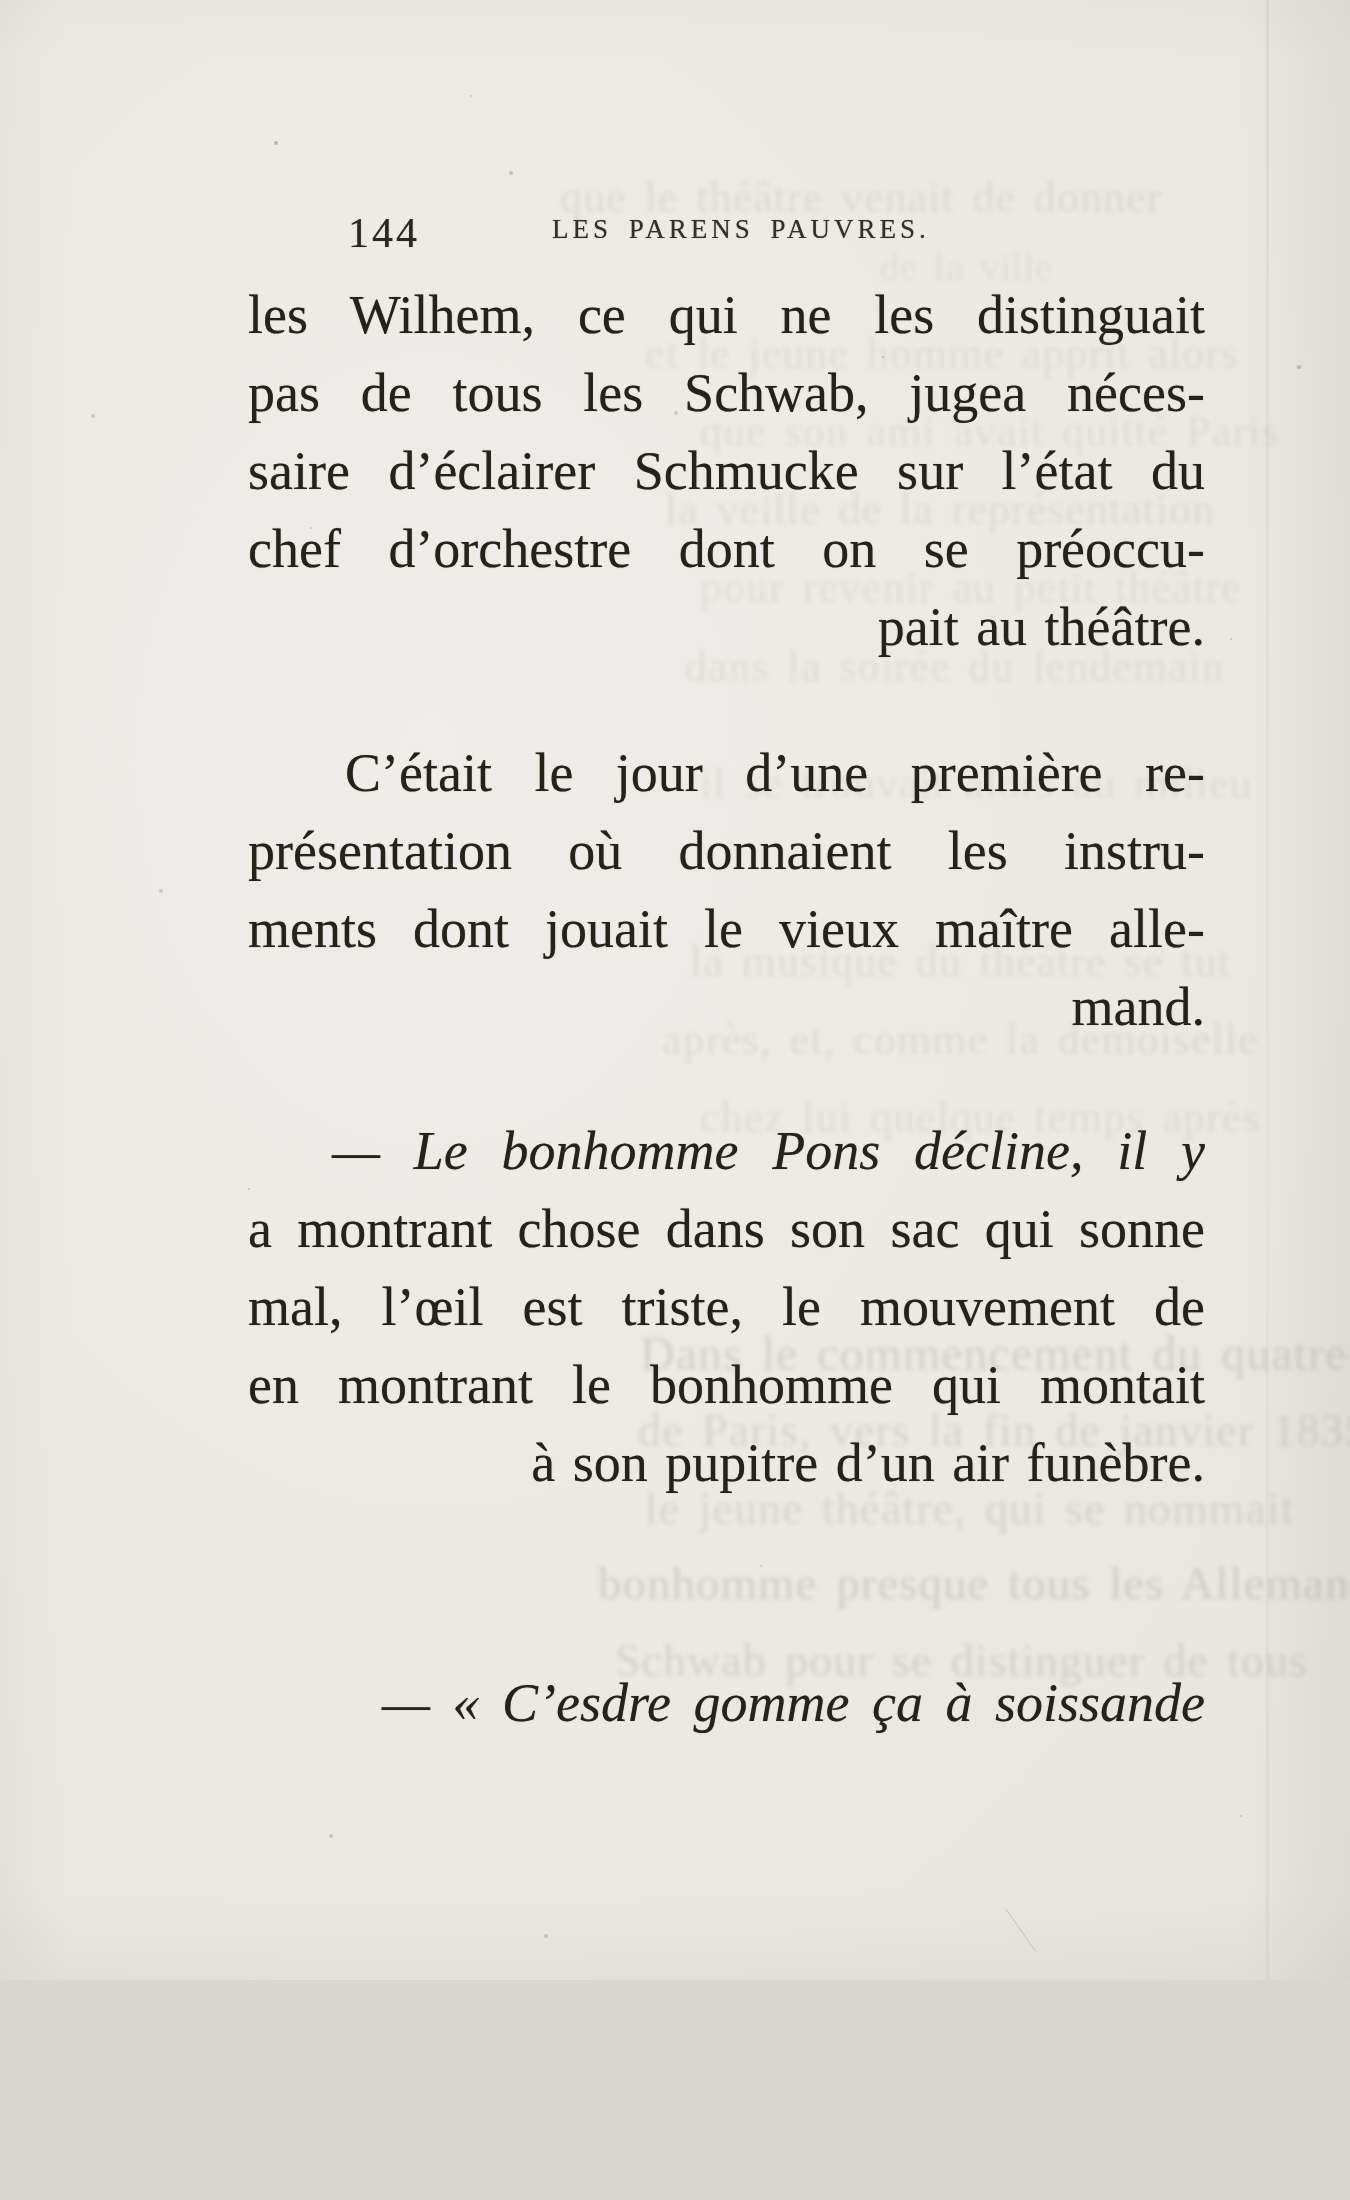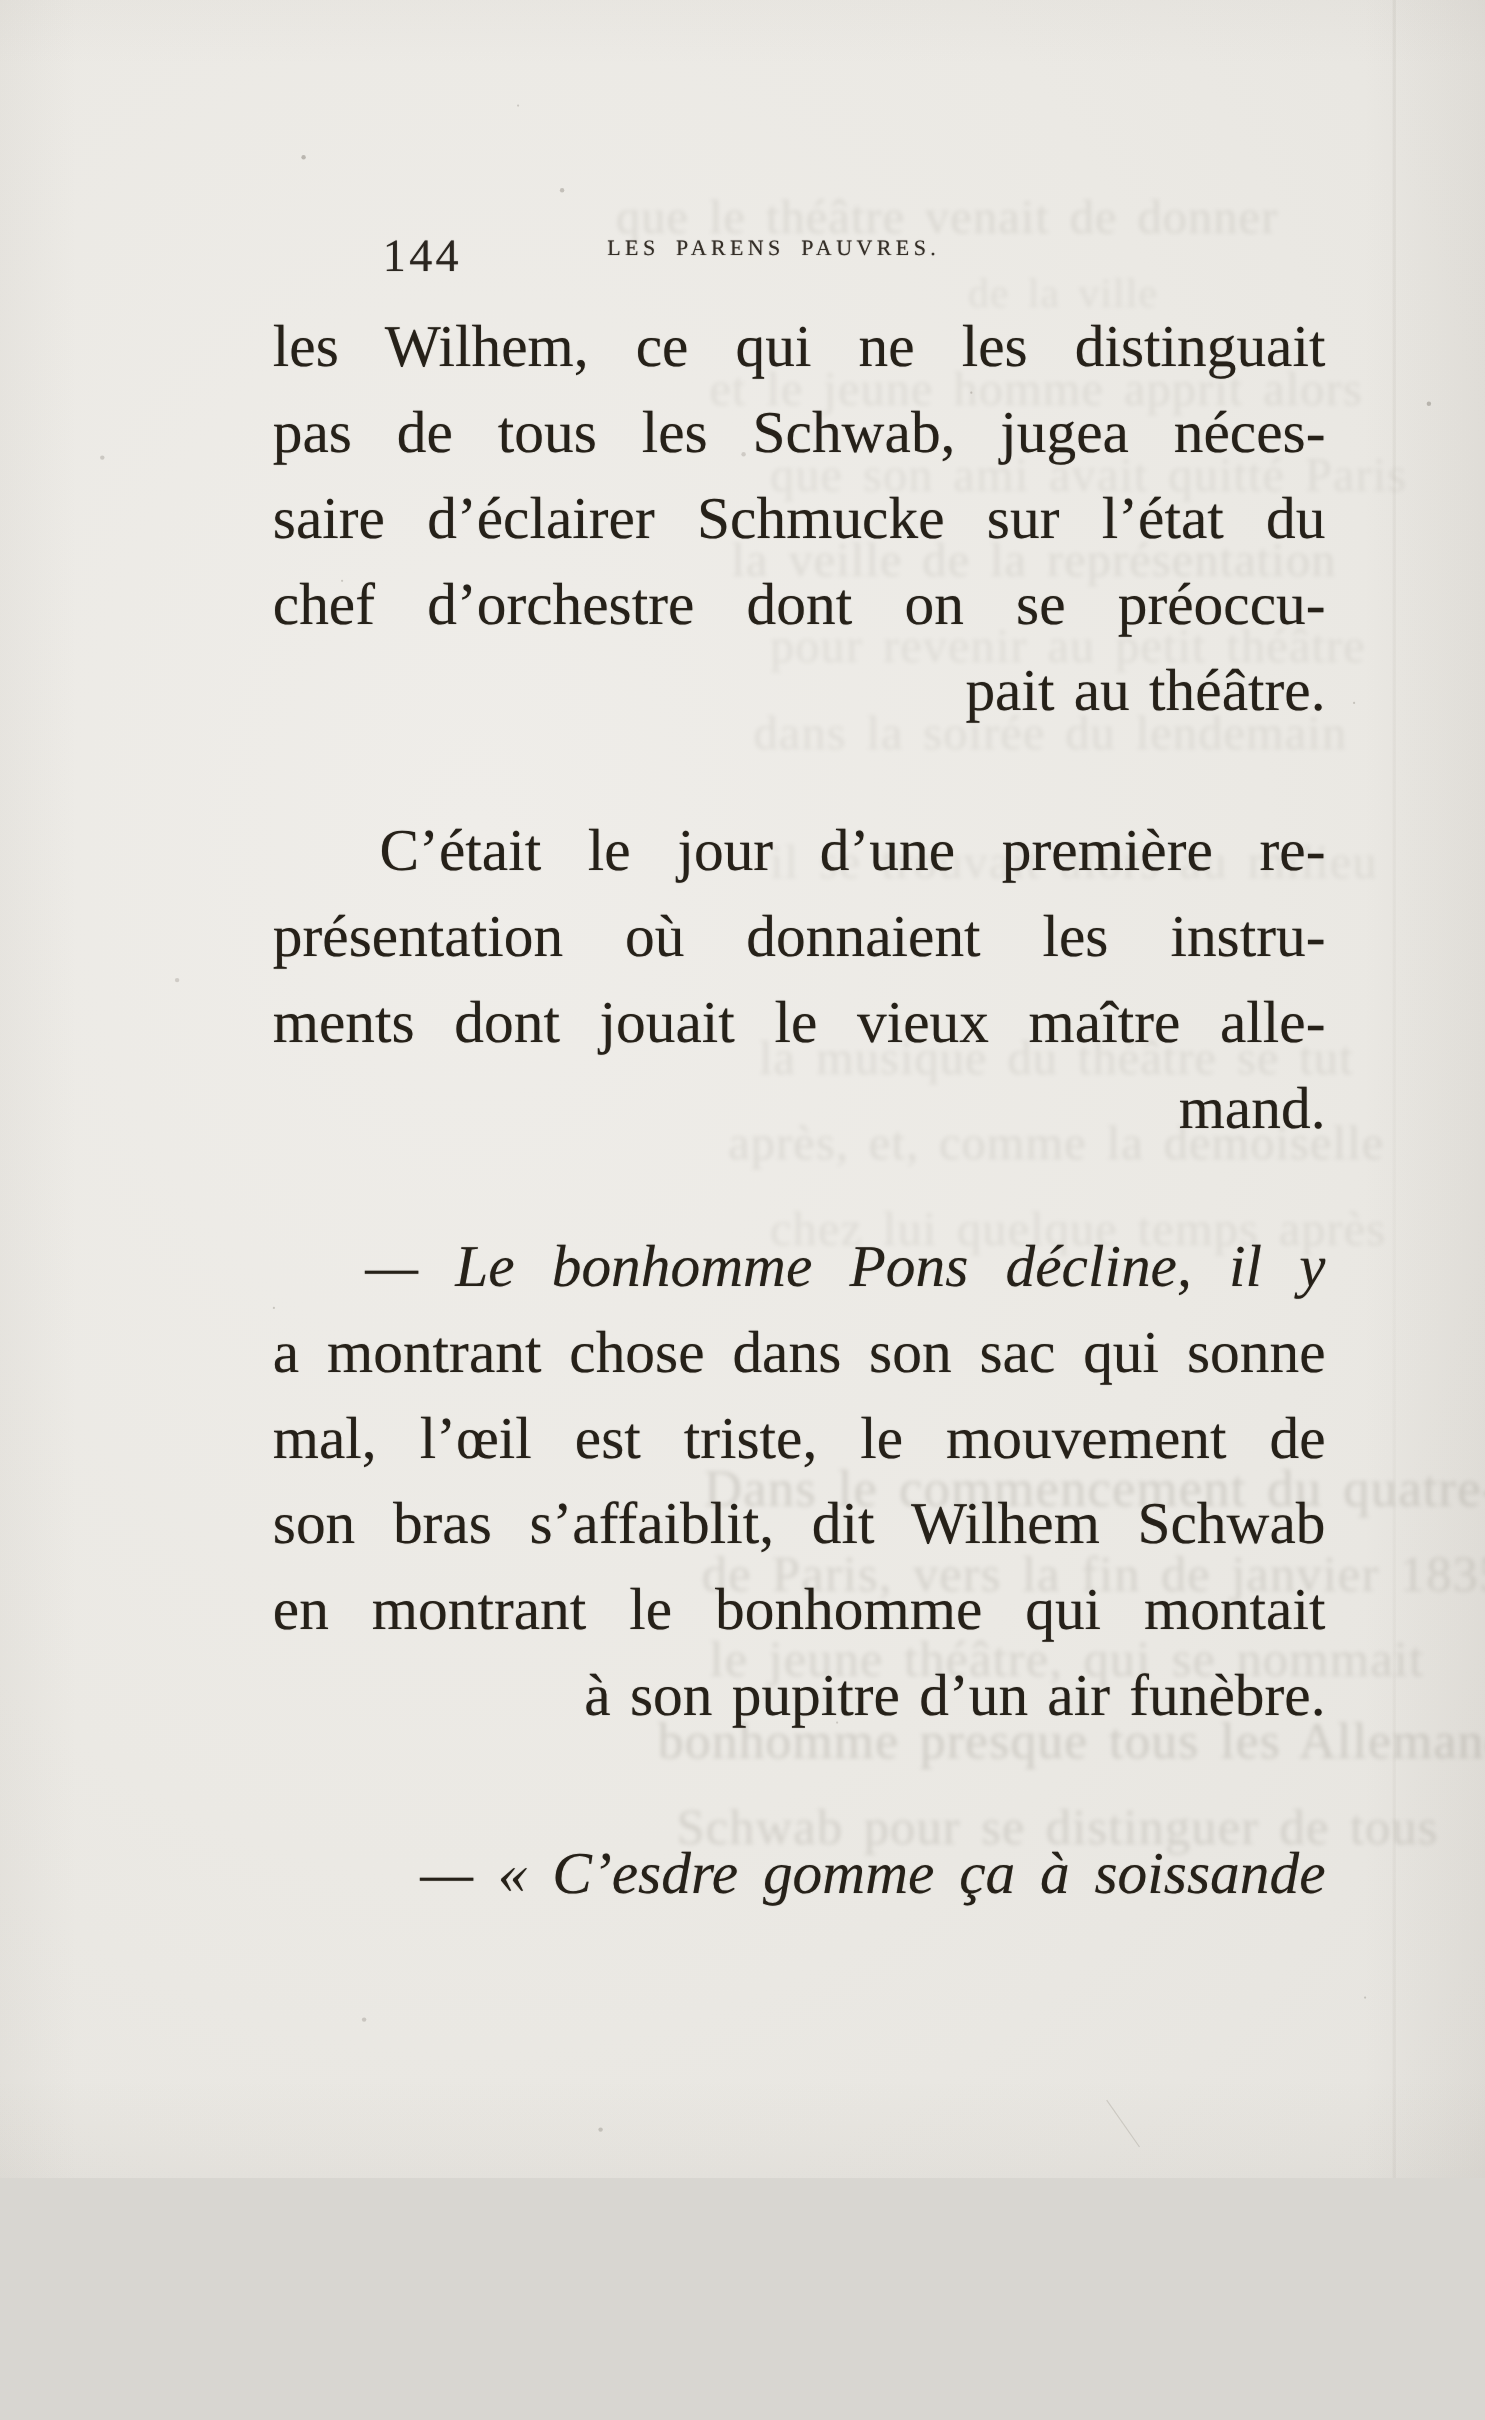--- a/index.html
+++ b/index.html
@@ -17,21 +17,21 @@
       radial-gradient(ellipse at 32% 38%, #efede9 0%, #ebe9e4 55%, #e6e4df 100%);
   }
   
   .folio{
     position:absolute;left:348px;top:212px;
     font-size:42px;line-height:1;letter-spacing:3px;
     color:#2b2620;text-shadow:0 0 1px rgba(43,38,32,.55);
   }
   .running-title{
     position:absolute;left:552px;top:216px;width:352px;
-    font-size:20px;line-height:1;
+    text-align:center;font-size:27px;line-height:1;
     letter-spacing:4px;word-spacing:6px;
     color:#352f28;text-shadow:0 0 1px rgba(53,47,40,.6);
     white-space:nowrap;
   }
   
   .para{
     position:absolute;left:248px;width:957px;
     font-size:54px;line-height:78px;
     color:#262119;
     text-shadow:0 0 1px rgba(38,33,25,.45);
@@ -147,21 +147,20 @@
     <div class="ln ind1">C’était le jour d’une première re-</div>
     <div class="ln">présentation où donnaient les instru-</div>
     <div class="ln">ments dont jouait le vieux maître alle-</div>
     <div class="ln open">mand.</div>
   </div>
 
   <div class="para" id="p3">
     <div class="ln ind2">— Le bonhomme Pons décline, il y</div>
     <div class="ln">a montrant chose dans son sac qui sonne</div>
     <div class="ln">mal, l’œil est triste, le mouvement de</div>
-    <div class="ln">son bras s’affaiblit, dit Wilhem Schwab</div>
     <div class="ln">en montrant le bonhomme qui montait</div>
     <div class="ln open">à son pupitre d’un air funèbre.</div>
   </div>
 
   <div class="para" id="p4">
     <div class="ln open ind1 wide">— « C’esdre gomme ça à soissande</div>
   </div>
 
 </div>
 

